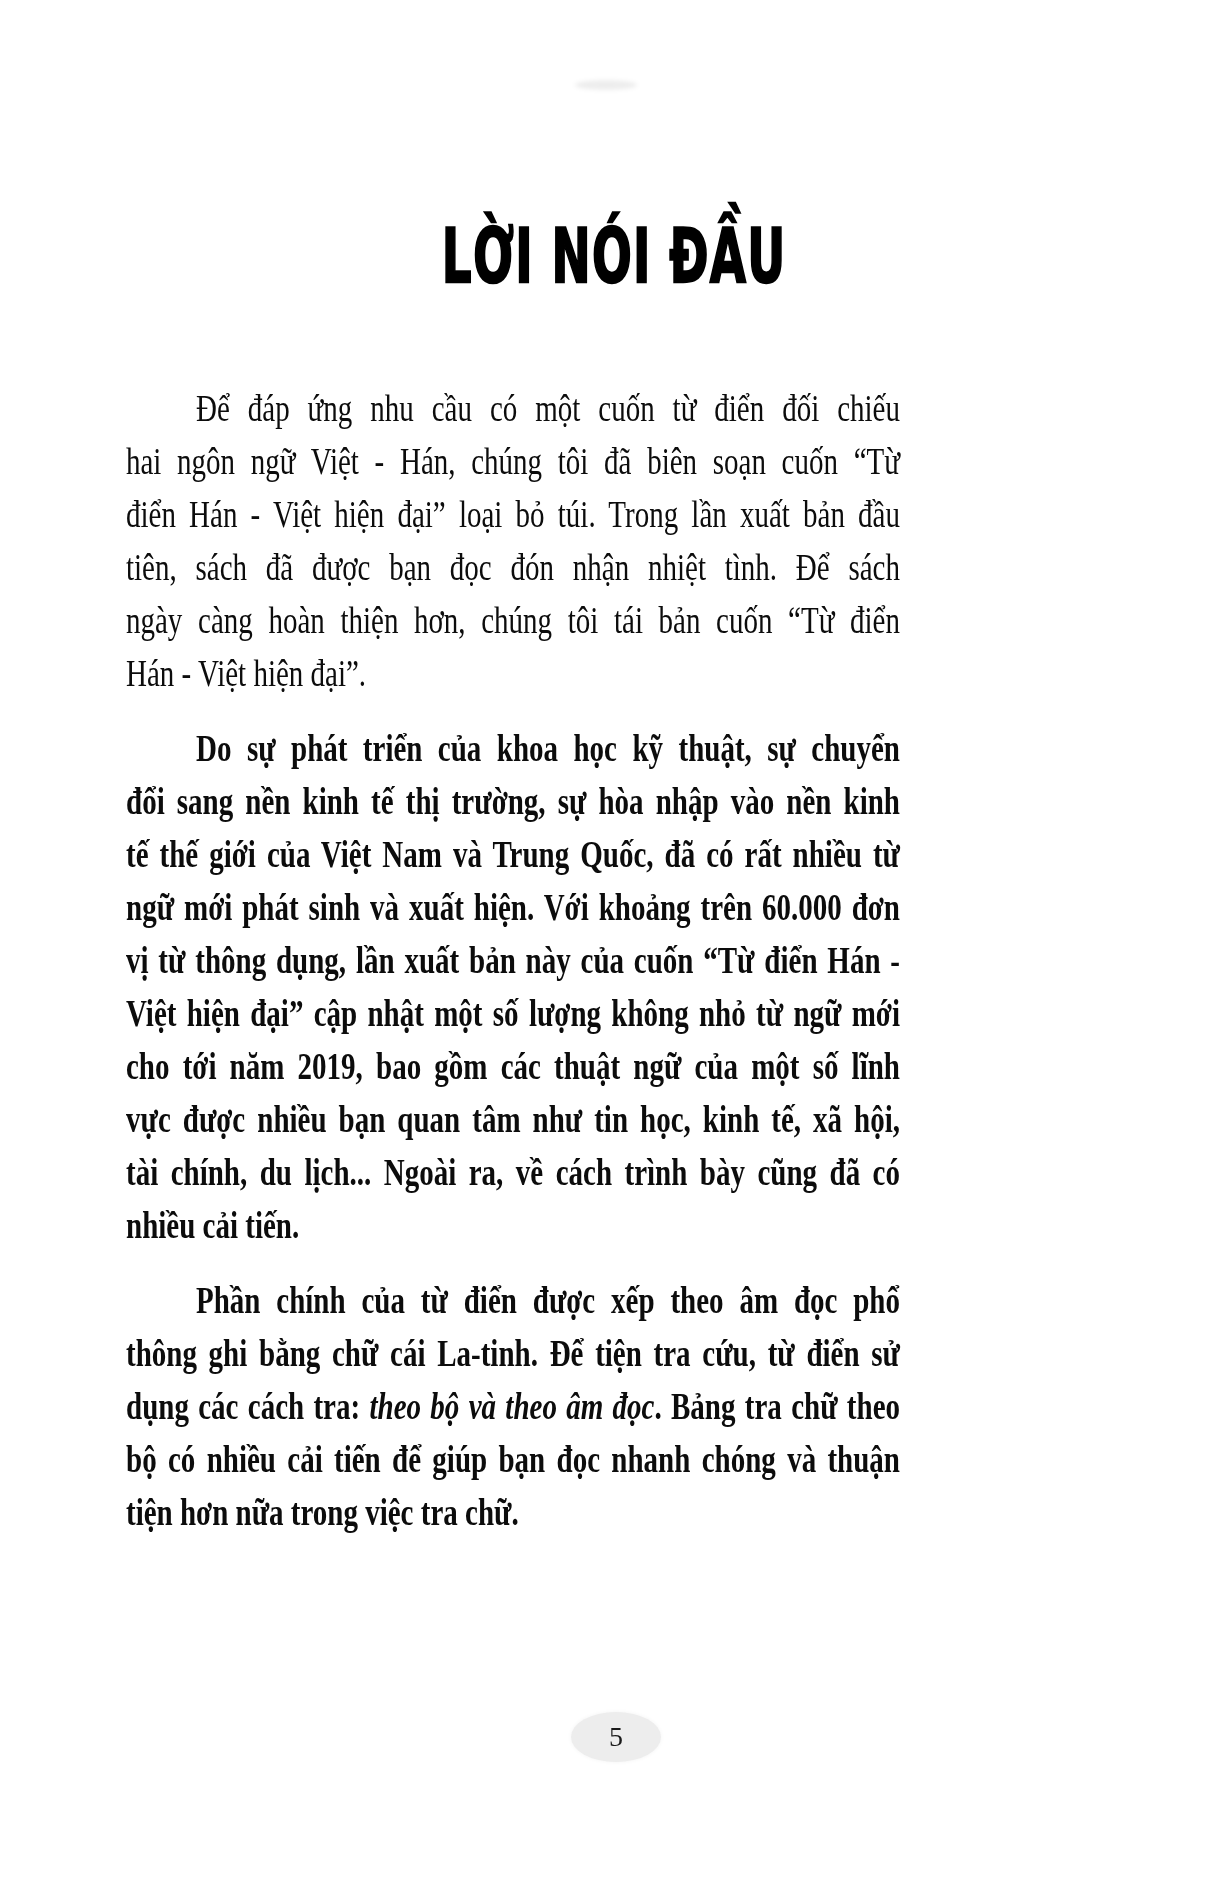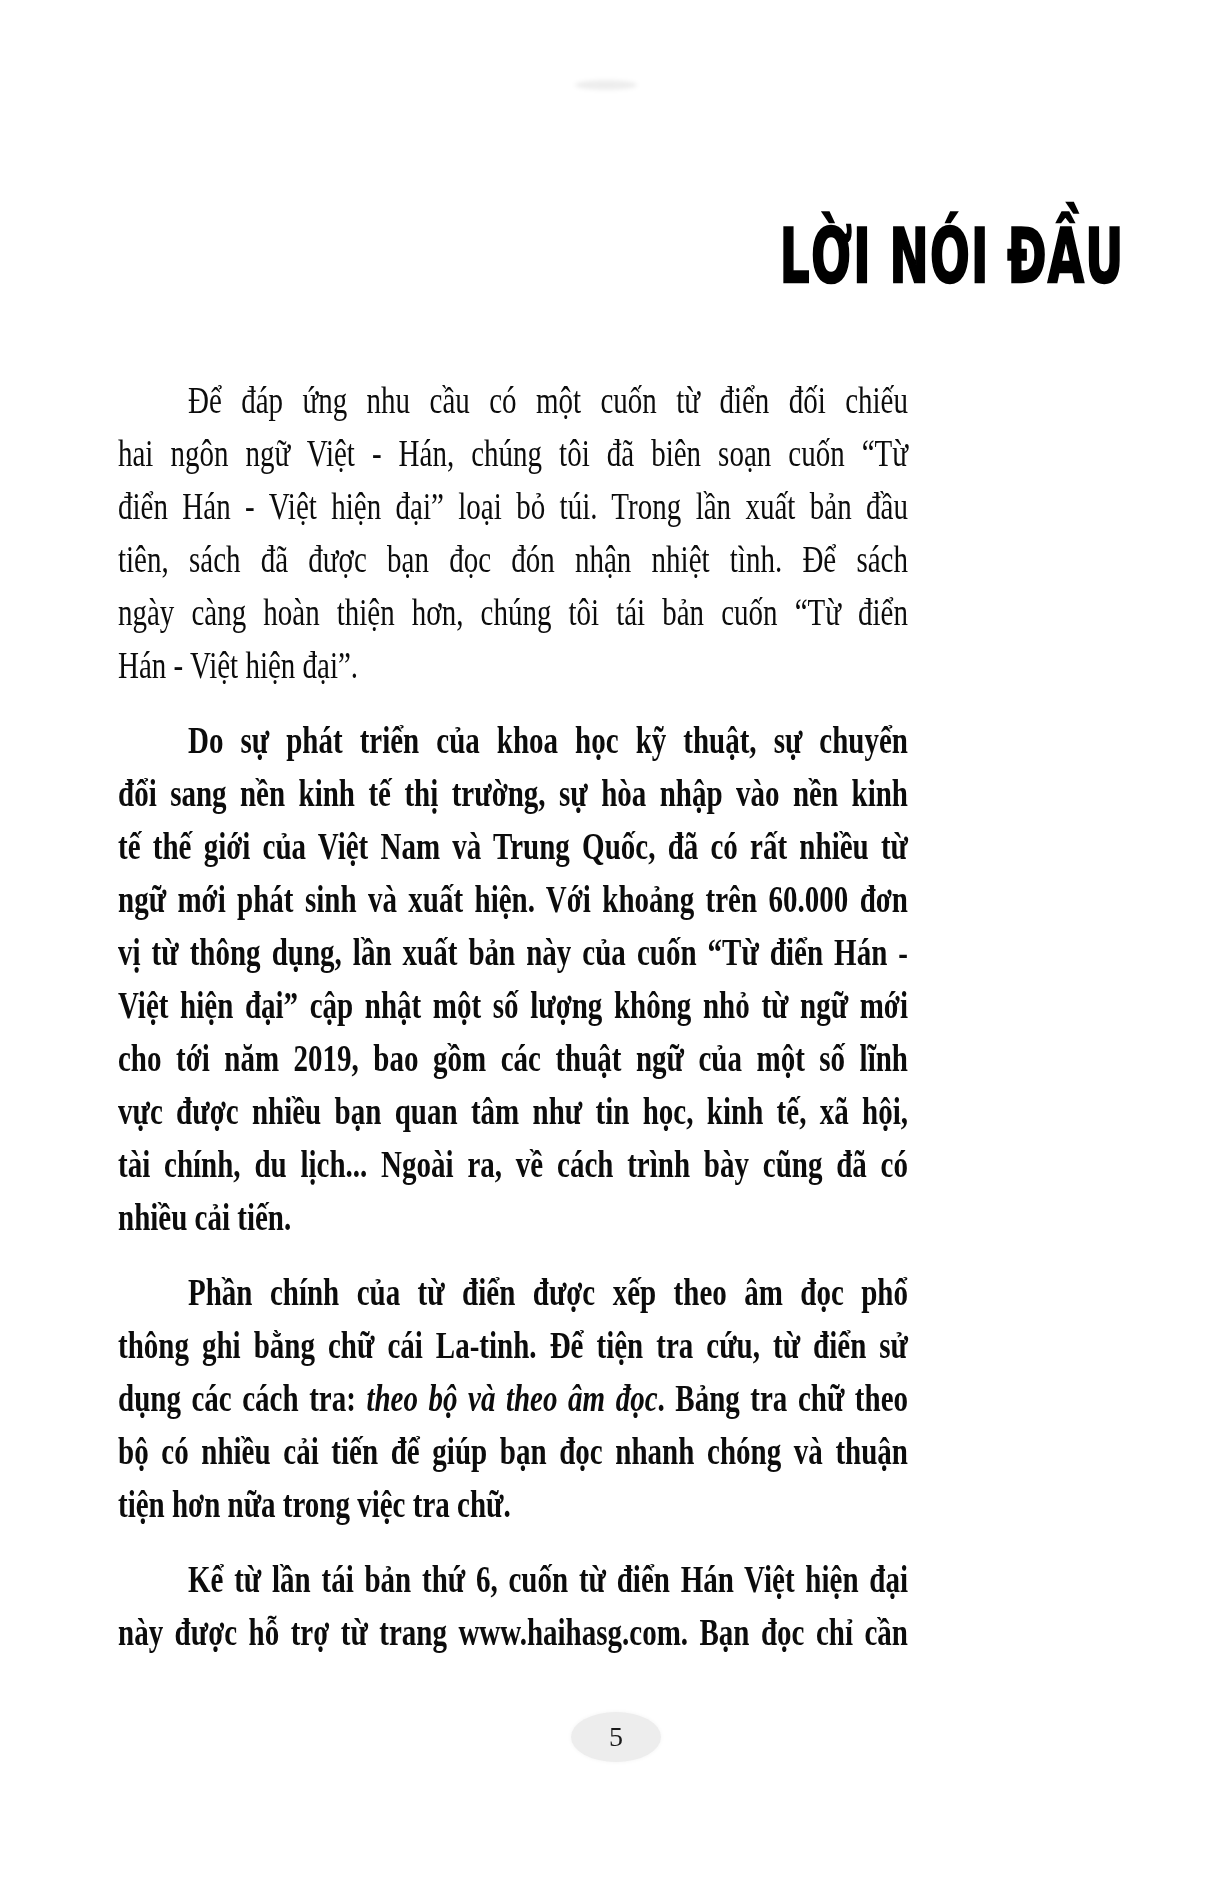--- a/index.html
+++ b/index.html
@@ -26,21 +26,21 @@
     border-radius: 50%;
     background: rgba(0,0,0,0.07);
     filter: blur(2px);
   }
   
   .title {
     position: absolute;
     top: 206px;
     left: 0;
     width: 100%;
-    text-align: right;
+    text-align: center;
     white-space: nowrap;
   }
   .title-text {
     display: inline-block;
     font-family: "DejaVu Sans", "Liberation Sans", sans-serif;
     font-weight: 700;
     font-size: 72px;
     line-height: 100px;
     letter-spacing: 2px;
     color: #000000;
@@ -50,21 +50,21 @@
   }
   
   .preface-body {
     position: absolute;
     top: 374px;
     left: 118px;
     width: 790px;
     font-size: 29px;
     color: #0c0c0c;
   }
-  .para { margin: 0; }
+  .para { margin: 8px; }
   .para + .para { margin-top: 22px; font-weight: bold; }
   .line {
     height: 53px;
     line-height: 53px;
     text-align: justify;
     text-align-last: justify;
     transform: scaleY(1.30);
     transform-origin: 50% 50%;
     white-space: normal;
   }
@@ -124,23 +124,19 @@
         <div class="line"><span>tài chính, du lịch... Ngoài ra, về cách trình bày cũng đã có</span></div>
         <div class="line left"><span>nhiều cải tiến.</span></div>
       </div>
       <div class="para">
         <div class="line indent"><span>Phần chính của từ điển được xếp theo âm đọc phổ</span></div>
         <div class="line"><span>thông ghi bằng chữ cái La-tinh. Để tiện tra cứu, từ điển sử</span></div>
         <div class="line"><span>dụng các cách tra: </span><span class="italic">theo bộ và theo âm đọc</span><span>. Bảng tra chữ theo</span></div>
         <div class="line"><span>bộ có nhiều cải tiến để giúp bạn đọc nhanh chóng và thuận</span></div>
         <div class="line left"><span>tiện hơn nữa trong việc tra chữ.</span></div>
       </div>
-      <div class="para">
-        <div class="line indent"><span>Kể từ lần tái bản thứ 6, cuốn từ điển Hán Việt hiện đại</span></div>
-        <div class="line"><span>này được hỗ trợ từ trang www.haihasg.com. Bạn đọc chỉ cần</span></div>
-      </div>
     </div>
 
   <div class="page-number-badge">
     <span class="page-number">5</span>
   </div>
 
 </div>
 
 </body></html>

